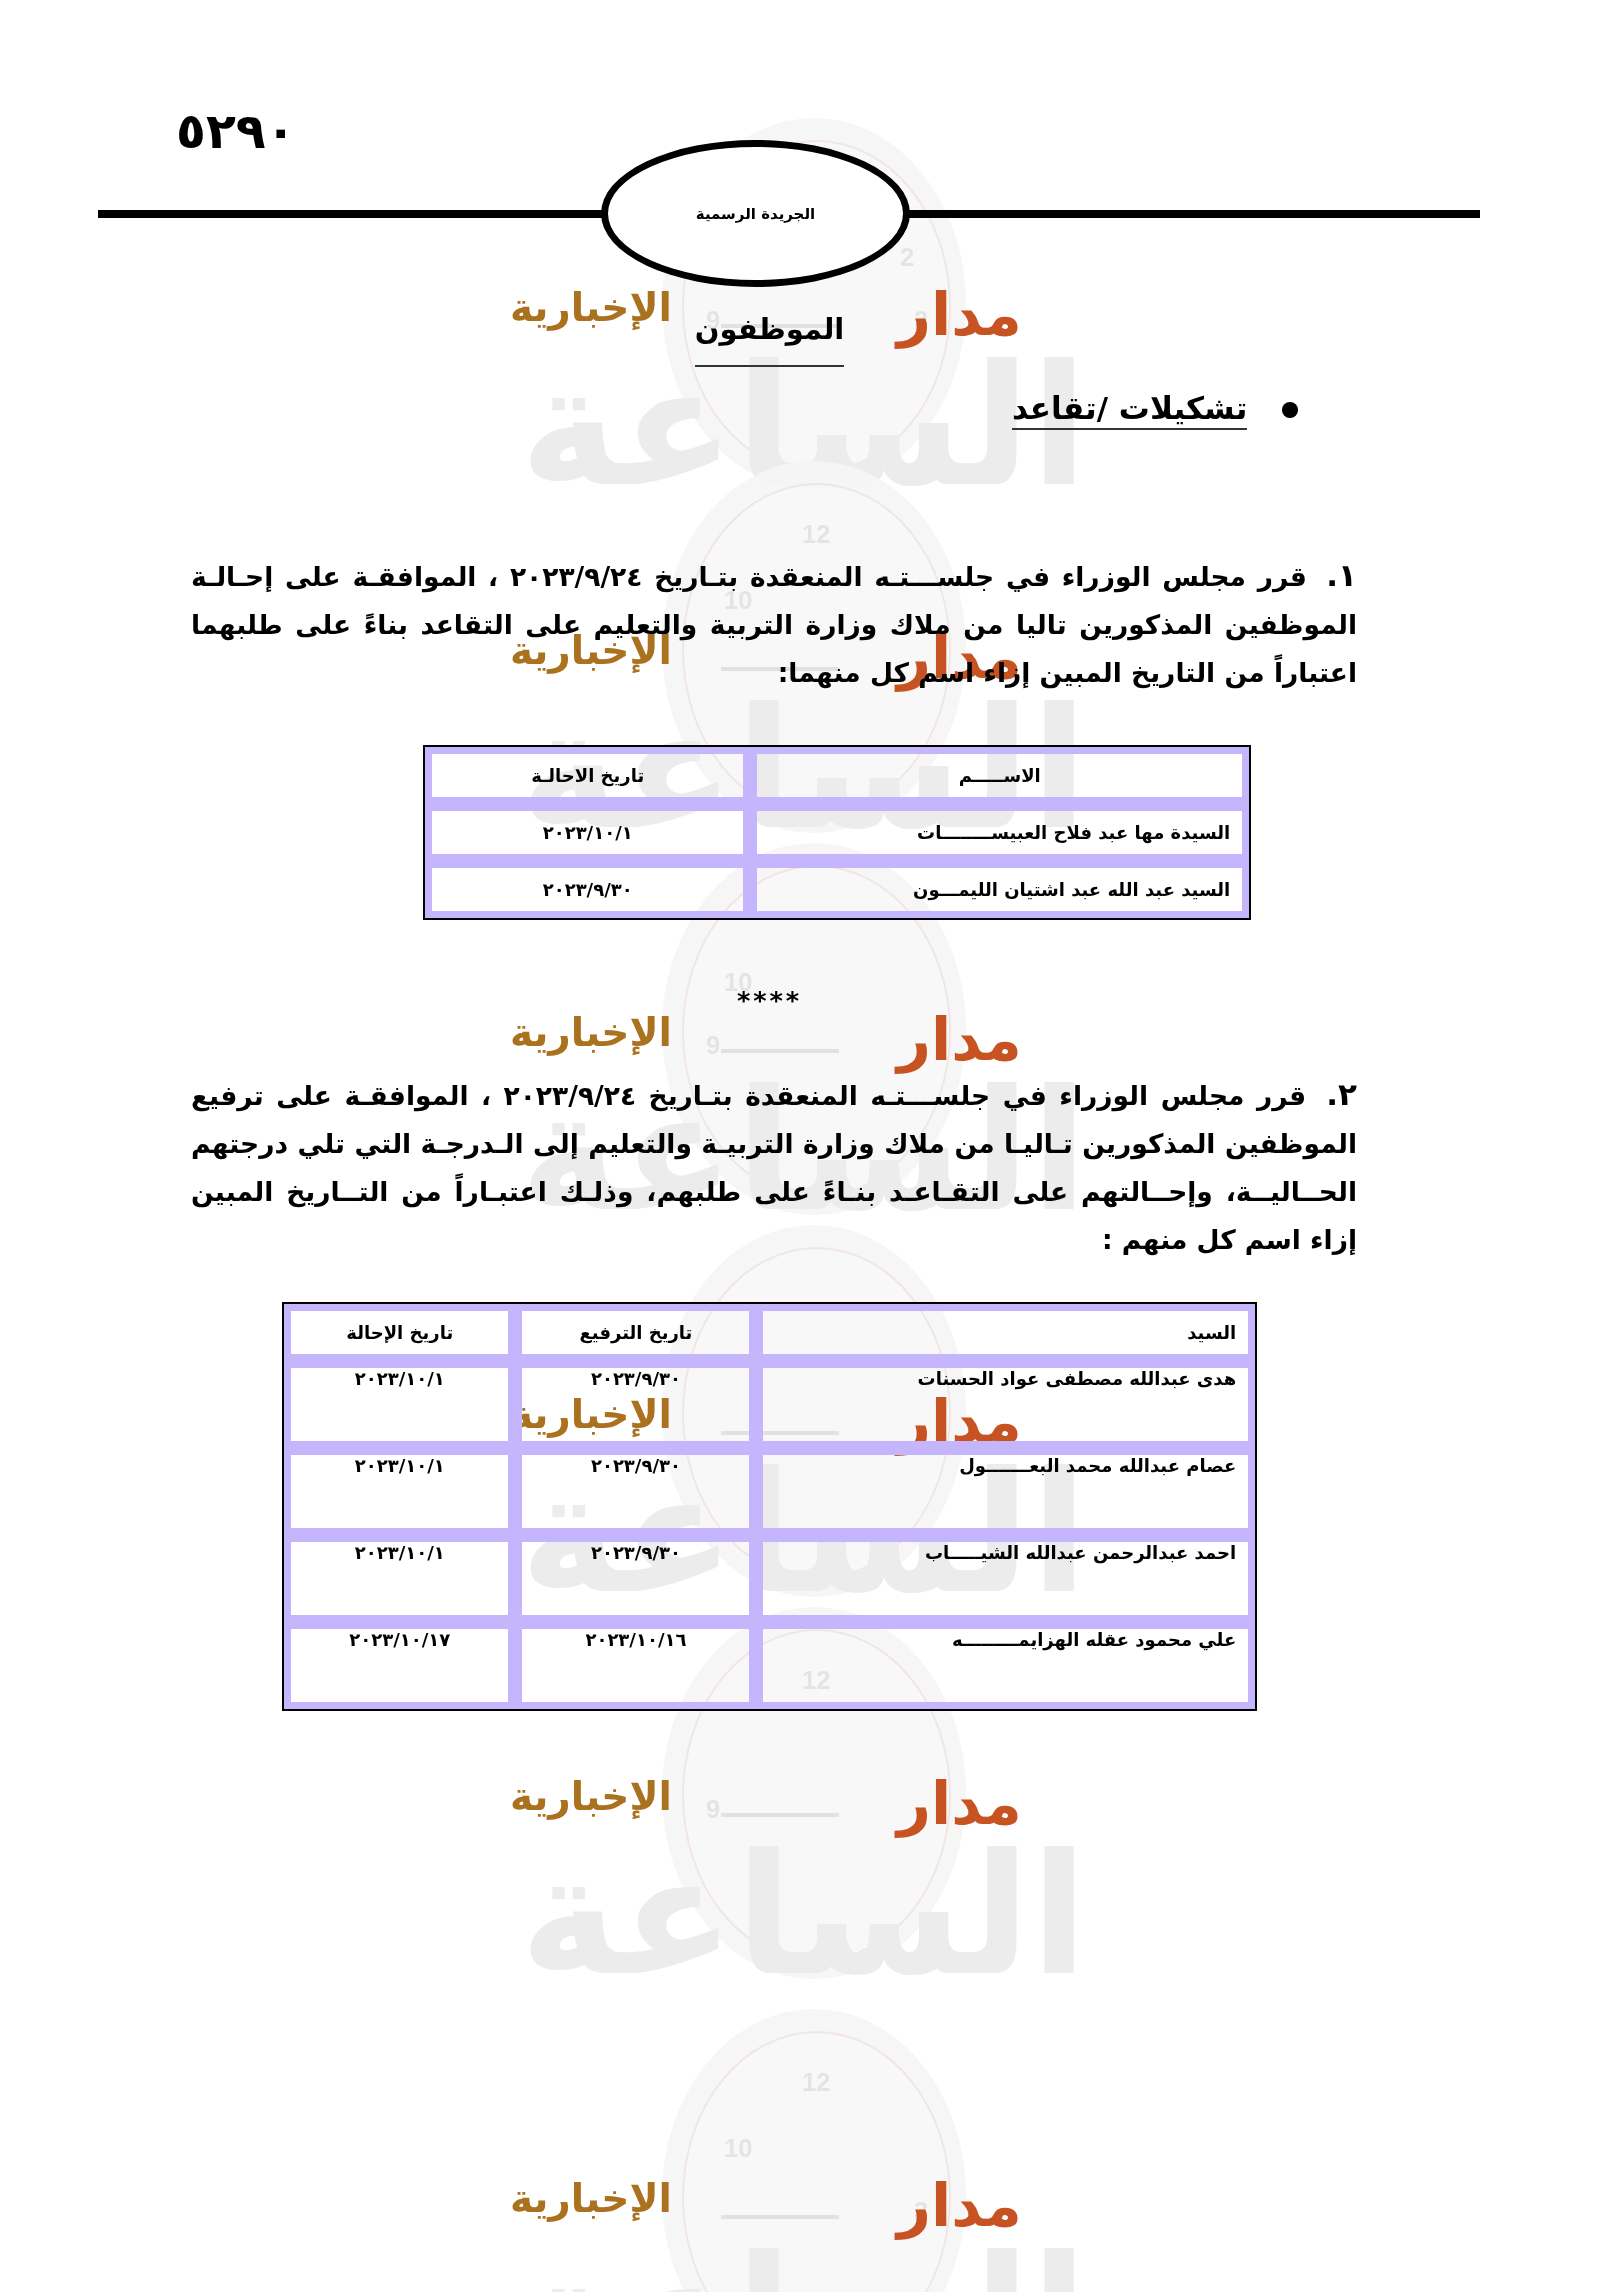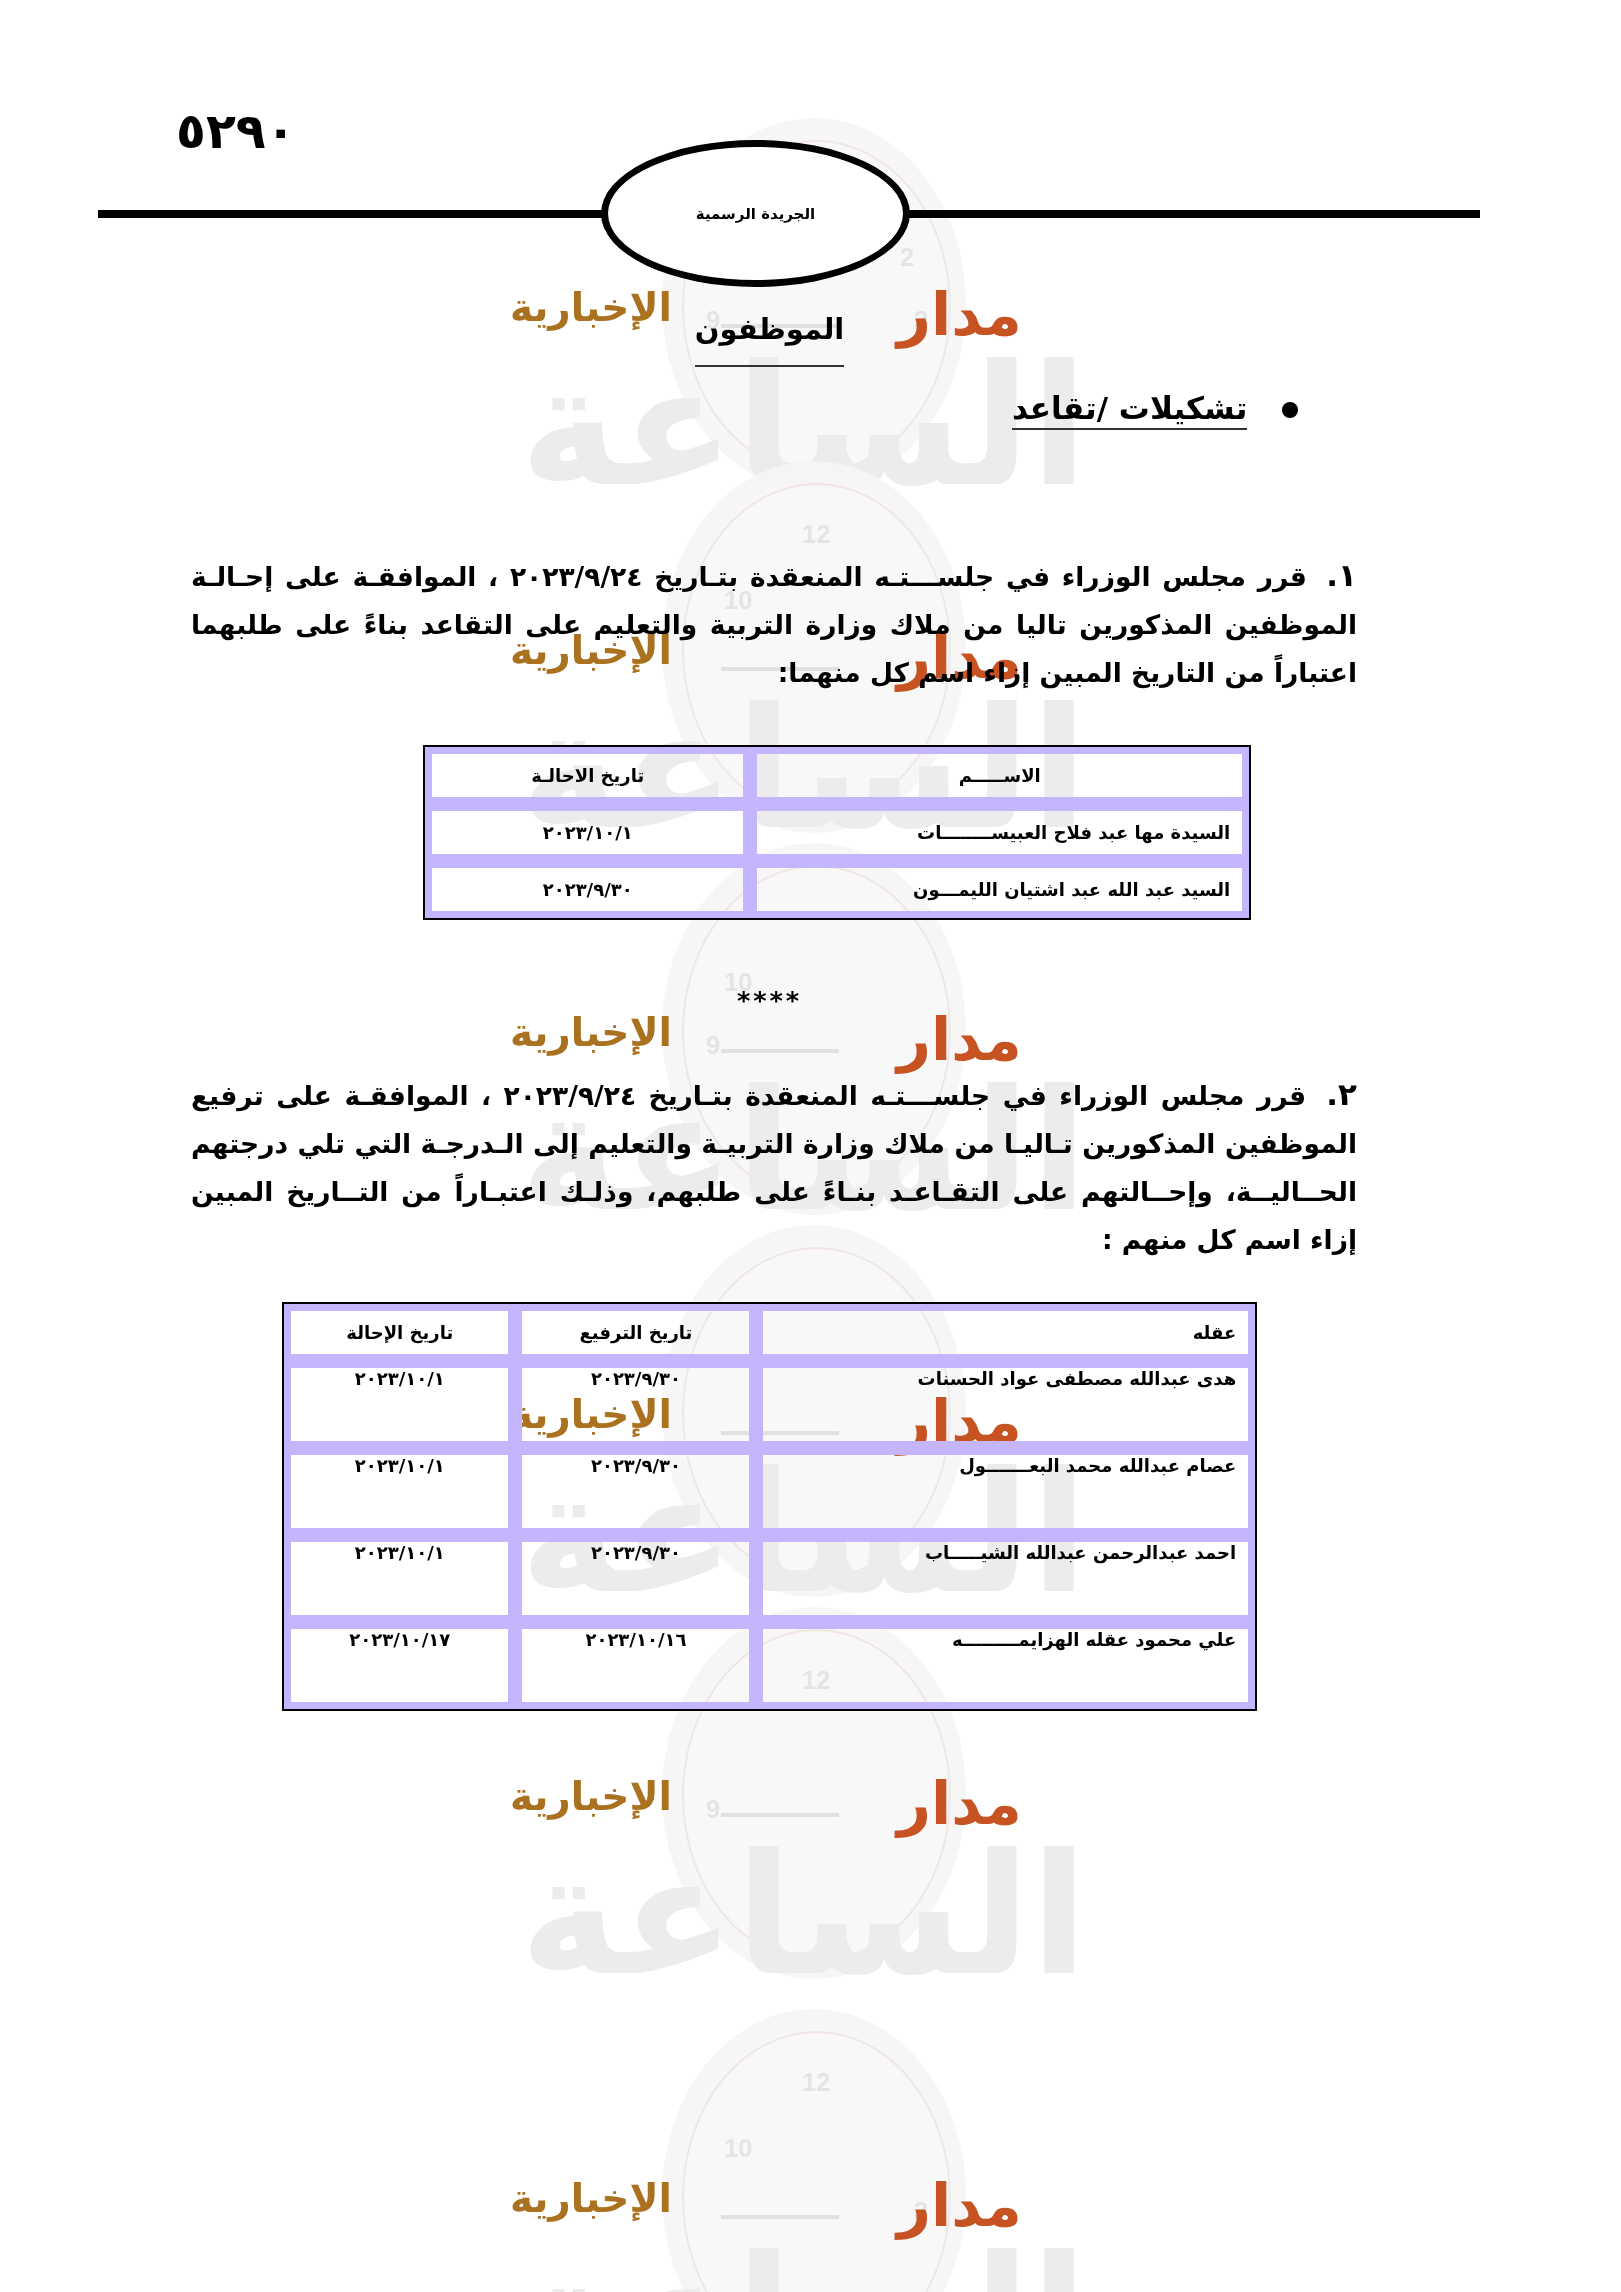--- a/index.html
+++ b/index.html
@@ -160,21 +160,21 @@
 <div class="abs sep">****</div>
 
 <div class="para" style="top:1070px;">
   <span class="lead">٢.</span>
   <span>قرر مجلس الوزراء في جلســـتـه المنعقدة بتـاريخ ٢٠٢٣/٩/٢٤ ، الموافقـة على ترفيع الموظفين المذكورين تـاليـا من ملاك وزارة التربيـة والتعليم إلى الـدرجـة التي تلي درجتهم الحــاليــة، وإحــالتهم على التقـاعـد بنـاءً على طلبهم، وذلـك اعتبـاراً من التــاريخ المبين إزاء اسم كل منهم :</span>
 </div>
 
 <table class="t t2">
   <tbody>
       <tr>
-    <th class="c-name">عقله</th>
+    <th class="c-name">السيد</th>
     <th class="c-date">تاريخ الترفيع</th>
     <th class="c-date">تاريخ الإحالة</th>
   </tr>
   <tr>
     <td class="c-name">هدى عبدالله مصطفى عواد الحسنات</td>
     <td class="c-date">٢٠٢٣/٩/٣٠</td>
     <td class="c-date">٢٠٢٣/١٠/١</td>
   </tr>
   <tr>
     <td class="c-name">عصام عبدالله محمد البعـــــــول</td>

